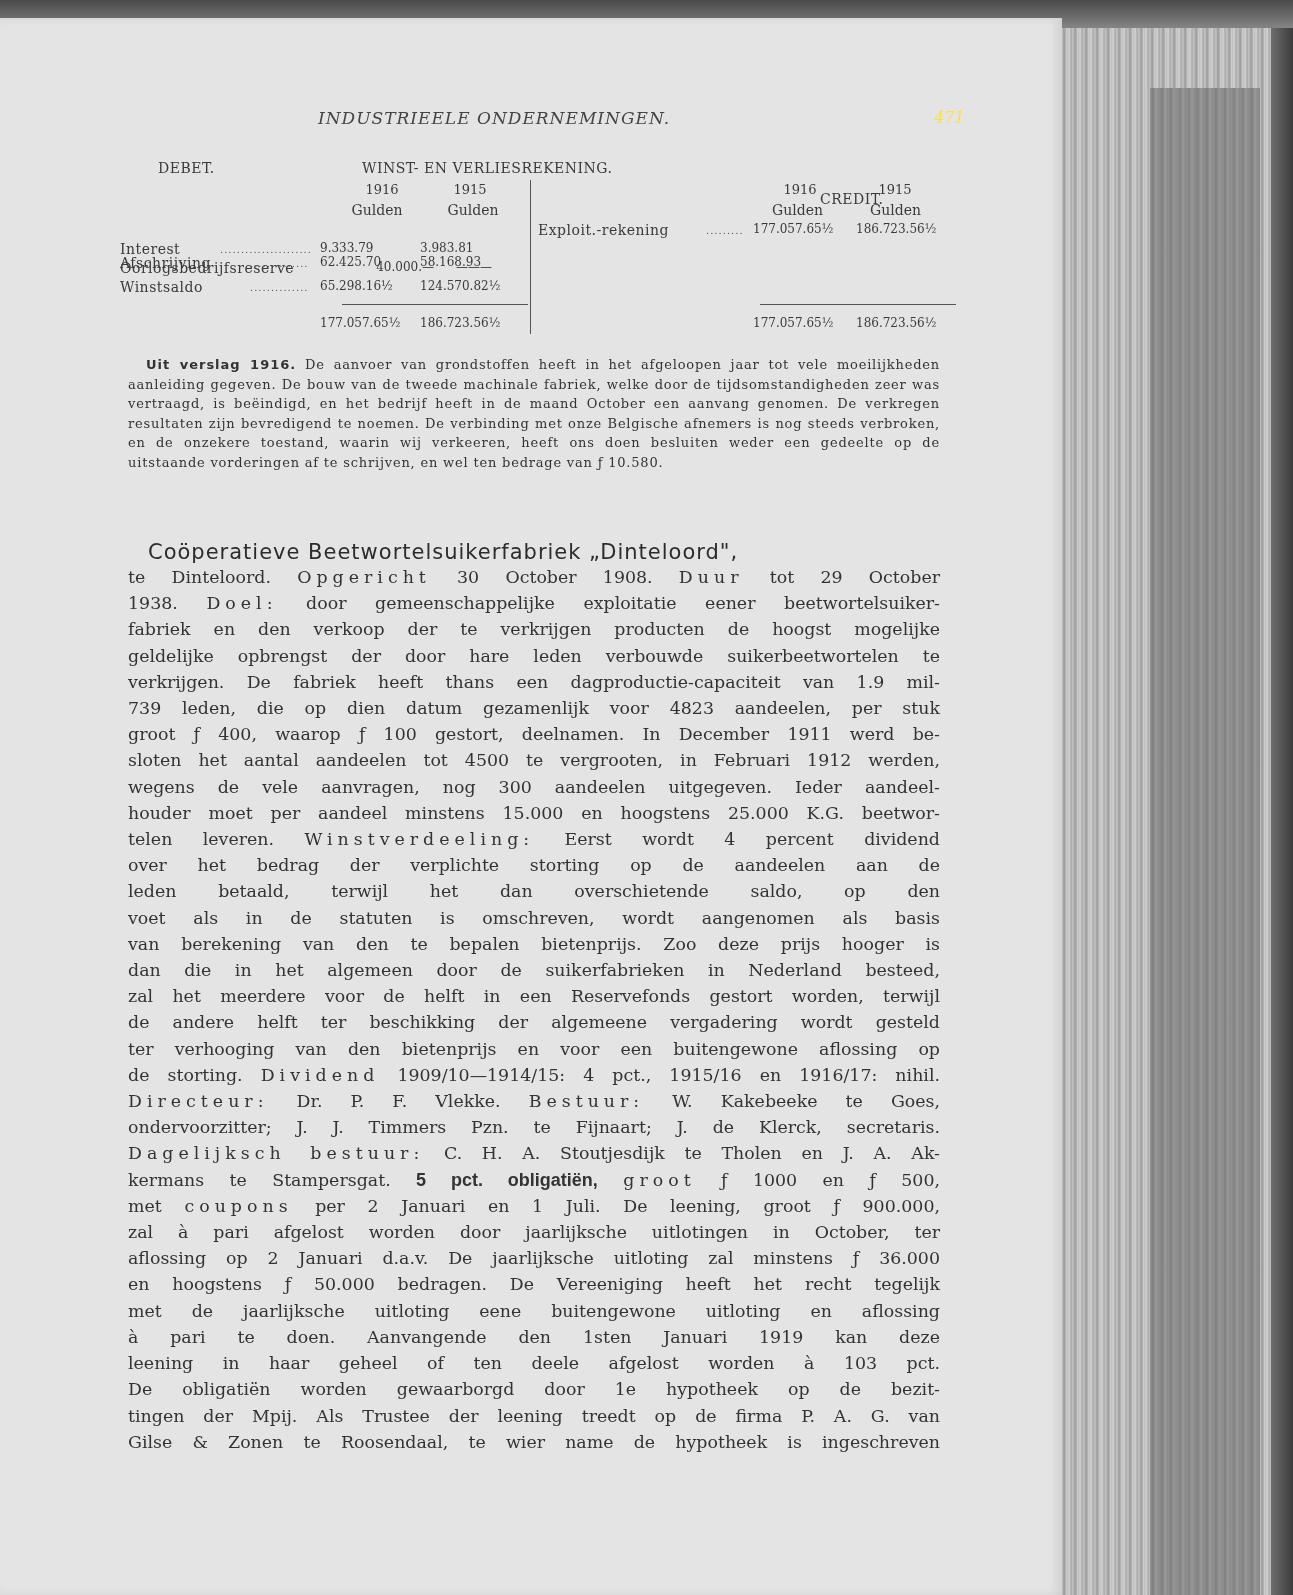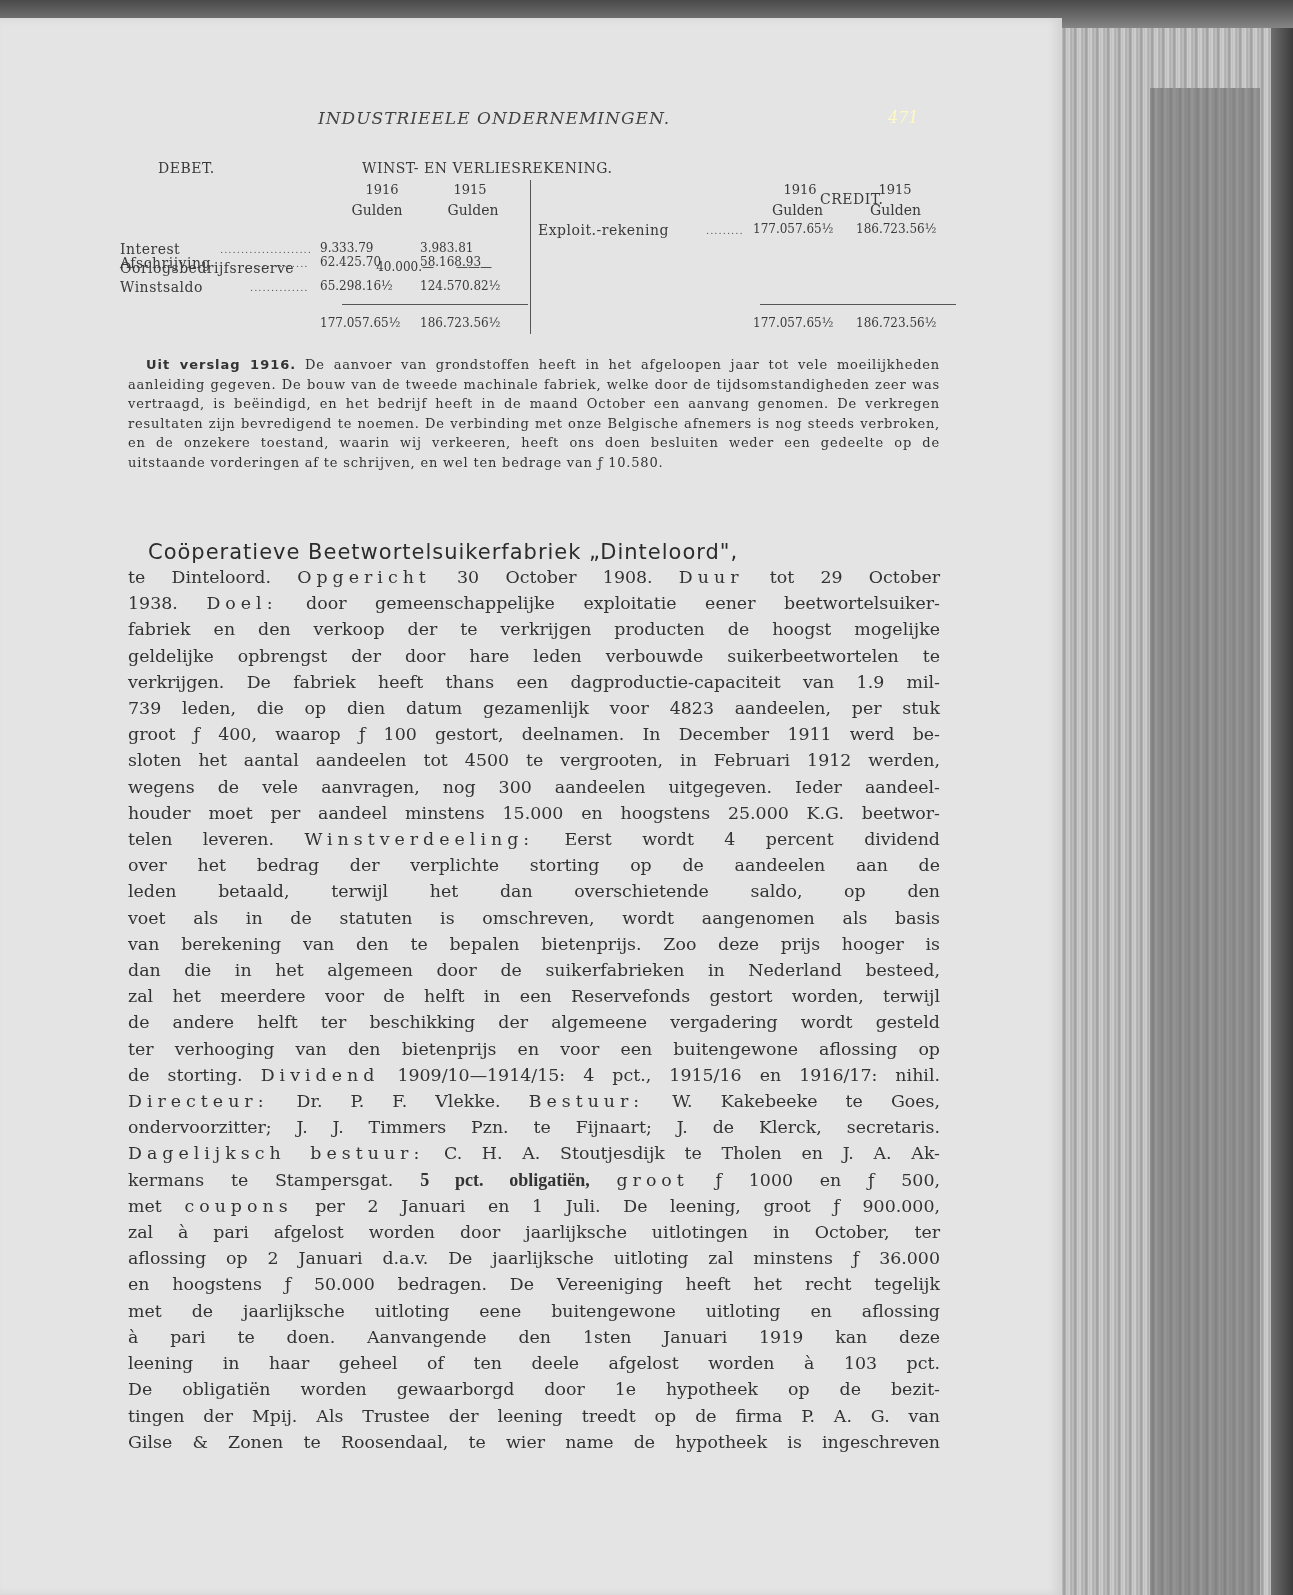--- a/index.html
+++ b/index.html
@@ -32,21 +32,21 @@
   .page-edges .far-edge {
     position: absolute; right: 0; top: 0; width: 22px; height: 100%;
     background: linear-gradient(90deg, #6d6d6d, #3c3c3c);
   }
 
   .running-head {
     position: absolute; top: 108px; left: 318px; font-style: italic;
     font-size: 17px; letter-spacing: 1px; color: #444;
   }
   .page-number {
-    position: absolute; top: 108px; left: 888px; font-size: 16px; color: #fef9c3; font-style: italic;
+    position: absolute; top: 108px; left: 934px; font-size: 16px; color: #fde047; font-style: italic;
   }
 
   
   .ledger { position: absolute; left: 120px; top: 160px; width: 840px; font-size: 14px; color: #3a3a3a; }
   .ledger .hdr { position: absolute; top: 0; font-size: 14px; letter-spacing: 0.5px; }
   .ledger .col-hdr { position: absolute; font-size: 13px; text-align: right; }
   .ledger .row { position: absolute; left: 0; height: 19px; width: 840px; }
   .ledger .lbl { position: absolute; left: 0; white-space: nowrap; letter-spacing: 0.5px; }
   .ledger .dots { position: absolute; color: #555; letter-spacing: 1px; font-size: 10px; }
   .ledger .num { position: absolute; text-align: left; font-size: 12px; white-space: nowrap; }
@@ -57,21 +57,21 @@
   .para { position: absolute; left: 128px; width: 812px; text-align: justify; }
   .report { top: 355px; font-size: 13px; line-height: 19.6px; letter-spacing: 0.8px; color: #333; }
   .report .lead { font-family: "DejaVu Sans", "Liberation Sans", sans-serif; font-weight: bold; letter-spacing: 1px; }
   .company-title {
     position: absolute; left: 148px; top: 540px; width: 800px;
     font-family: "DejaVu Sans", "Liberation Sans", sans-serif; font-weight: normal;
     font-size: 21px; letter-spacing: 1px; color: #2c2c2c;
   }
   .main { top: 564px; font-size: 17.4px; line-height: 26.2px; color: #333; }
   .main .sp { letter-spacing: 5px; }
-  .main .bold-sans { font-family: Liberation Serif, serif; font-weight: bold; font-size: 18px; }
+  .main .bold-sans { font-family: Liberation Sans, sans-serif; font-weight: bold; font-size: 18px; }
   .main .line { display: block; text-align: justify; text-align-last: justify; white-space: nowrap; }
   .main .line.last { text-align-last: justify; }
 </style>
 </head>
 <body>
 
 <div class="top-shadow"></div>
 <div class="page-edges">
   <div class="dark-band"></div>
   <div class="far-edge"></div>

